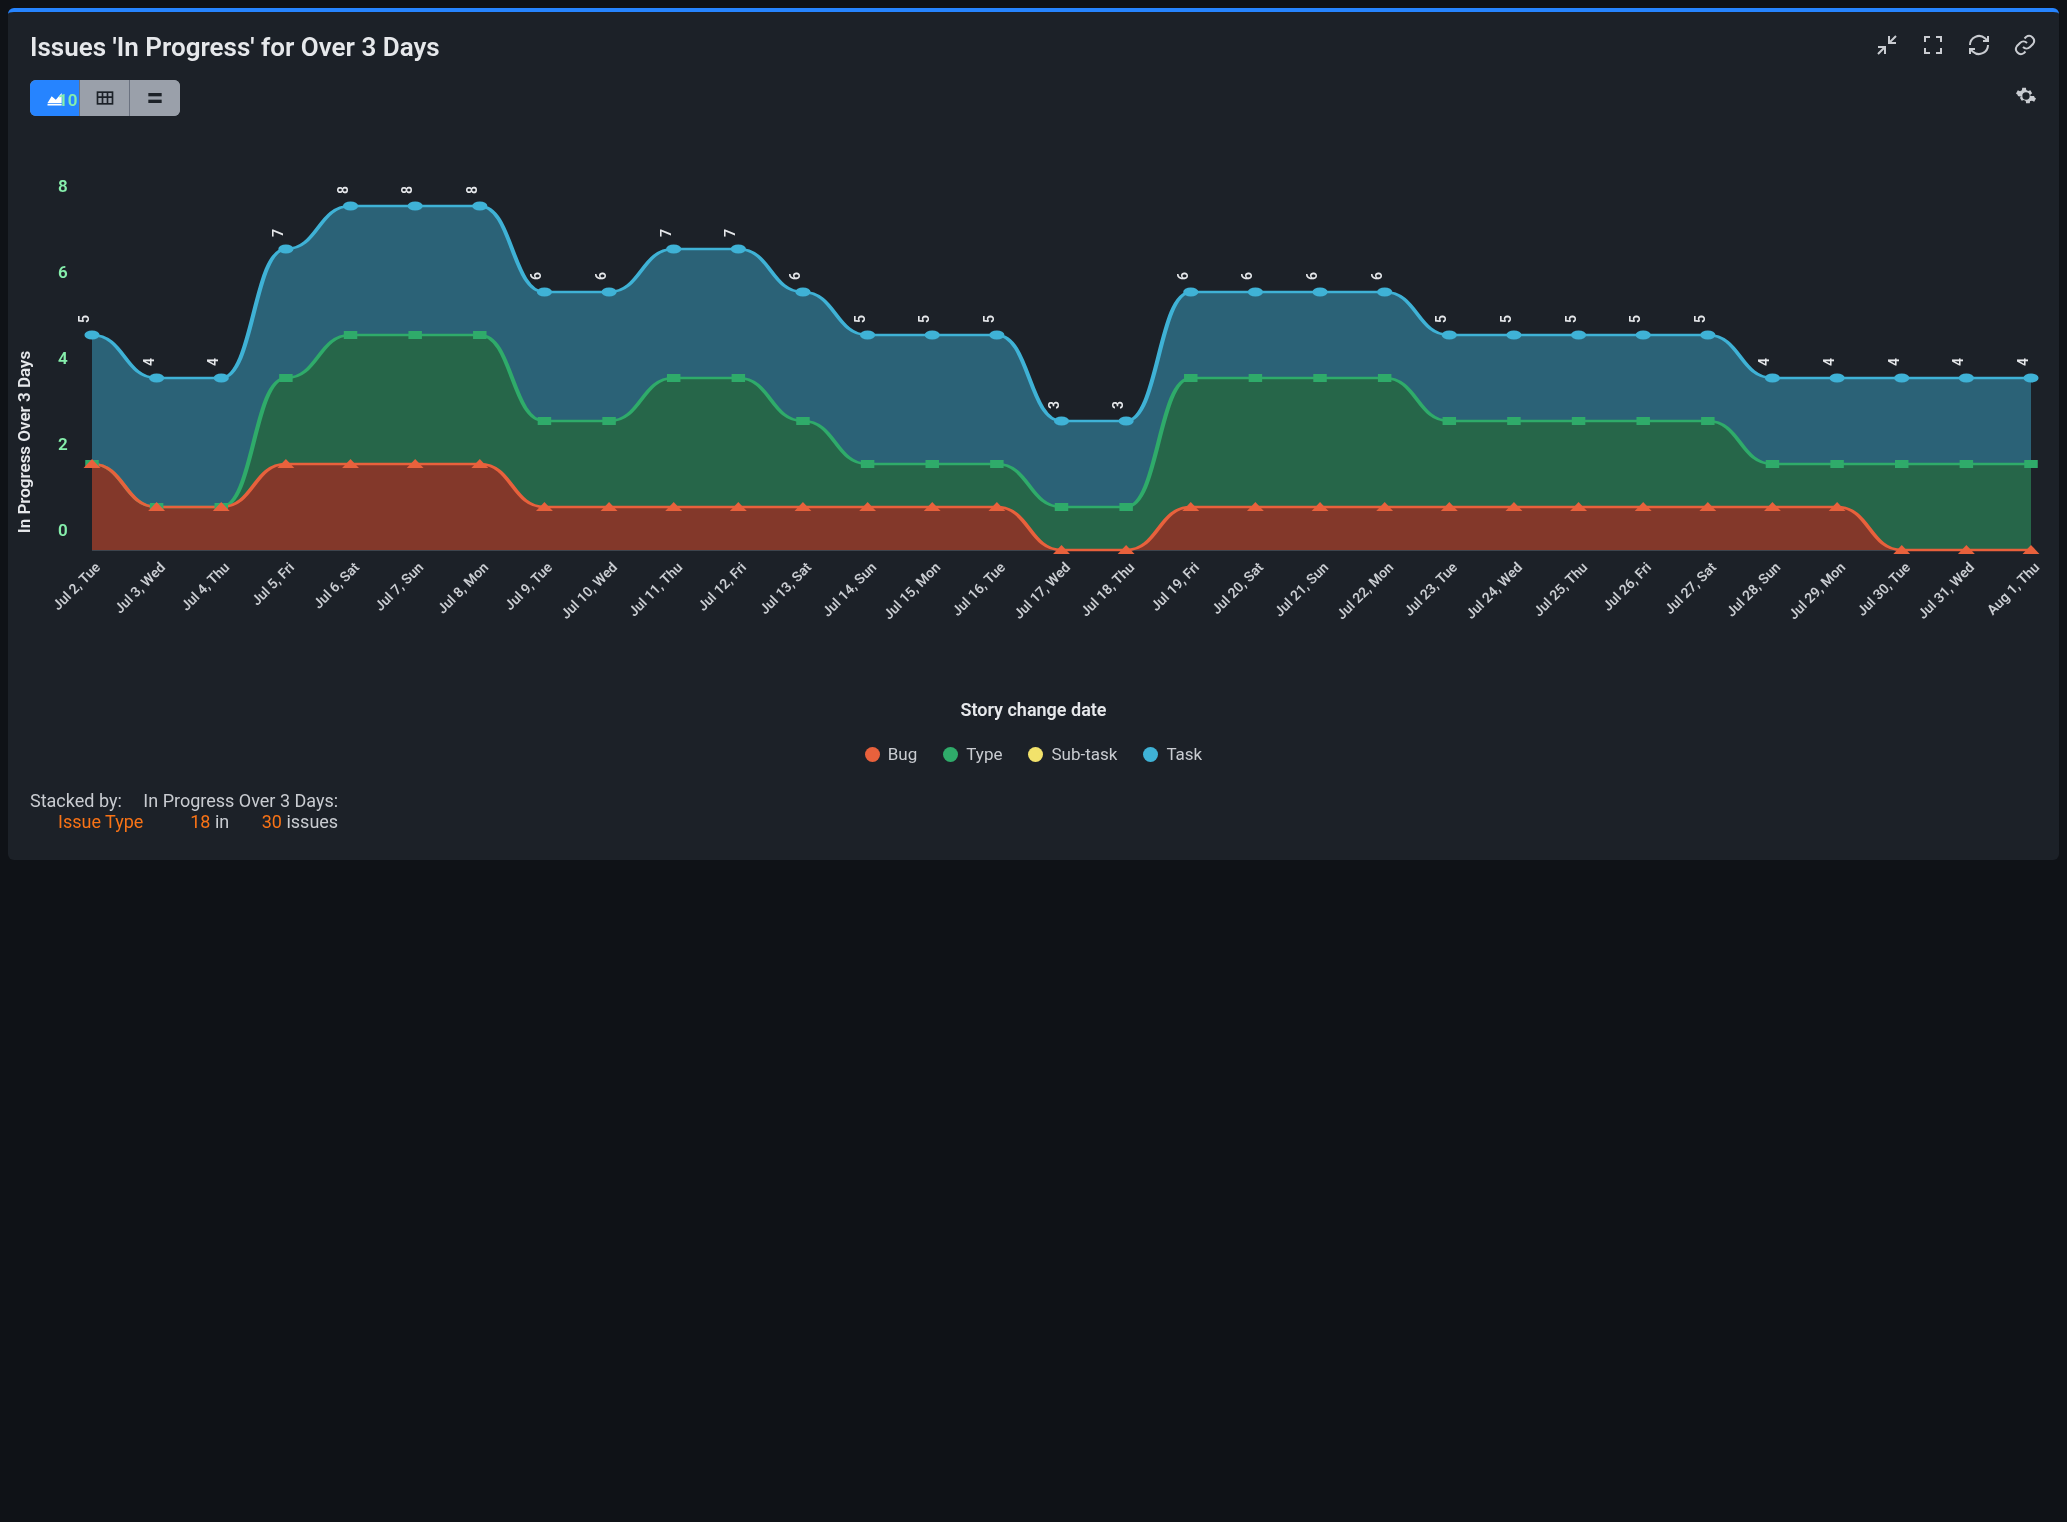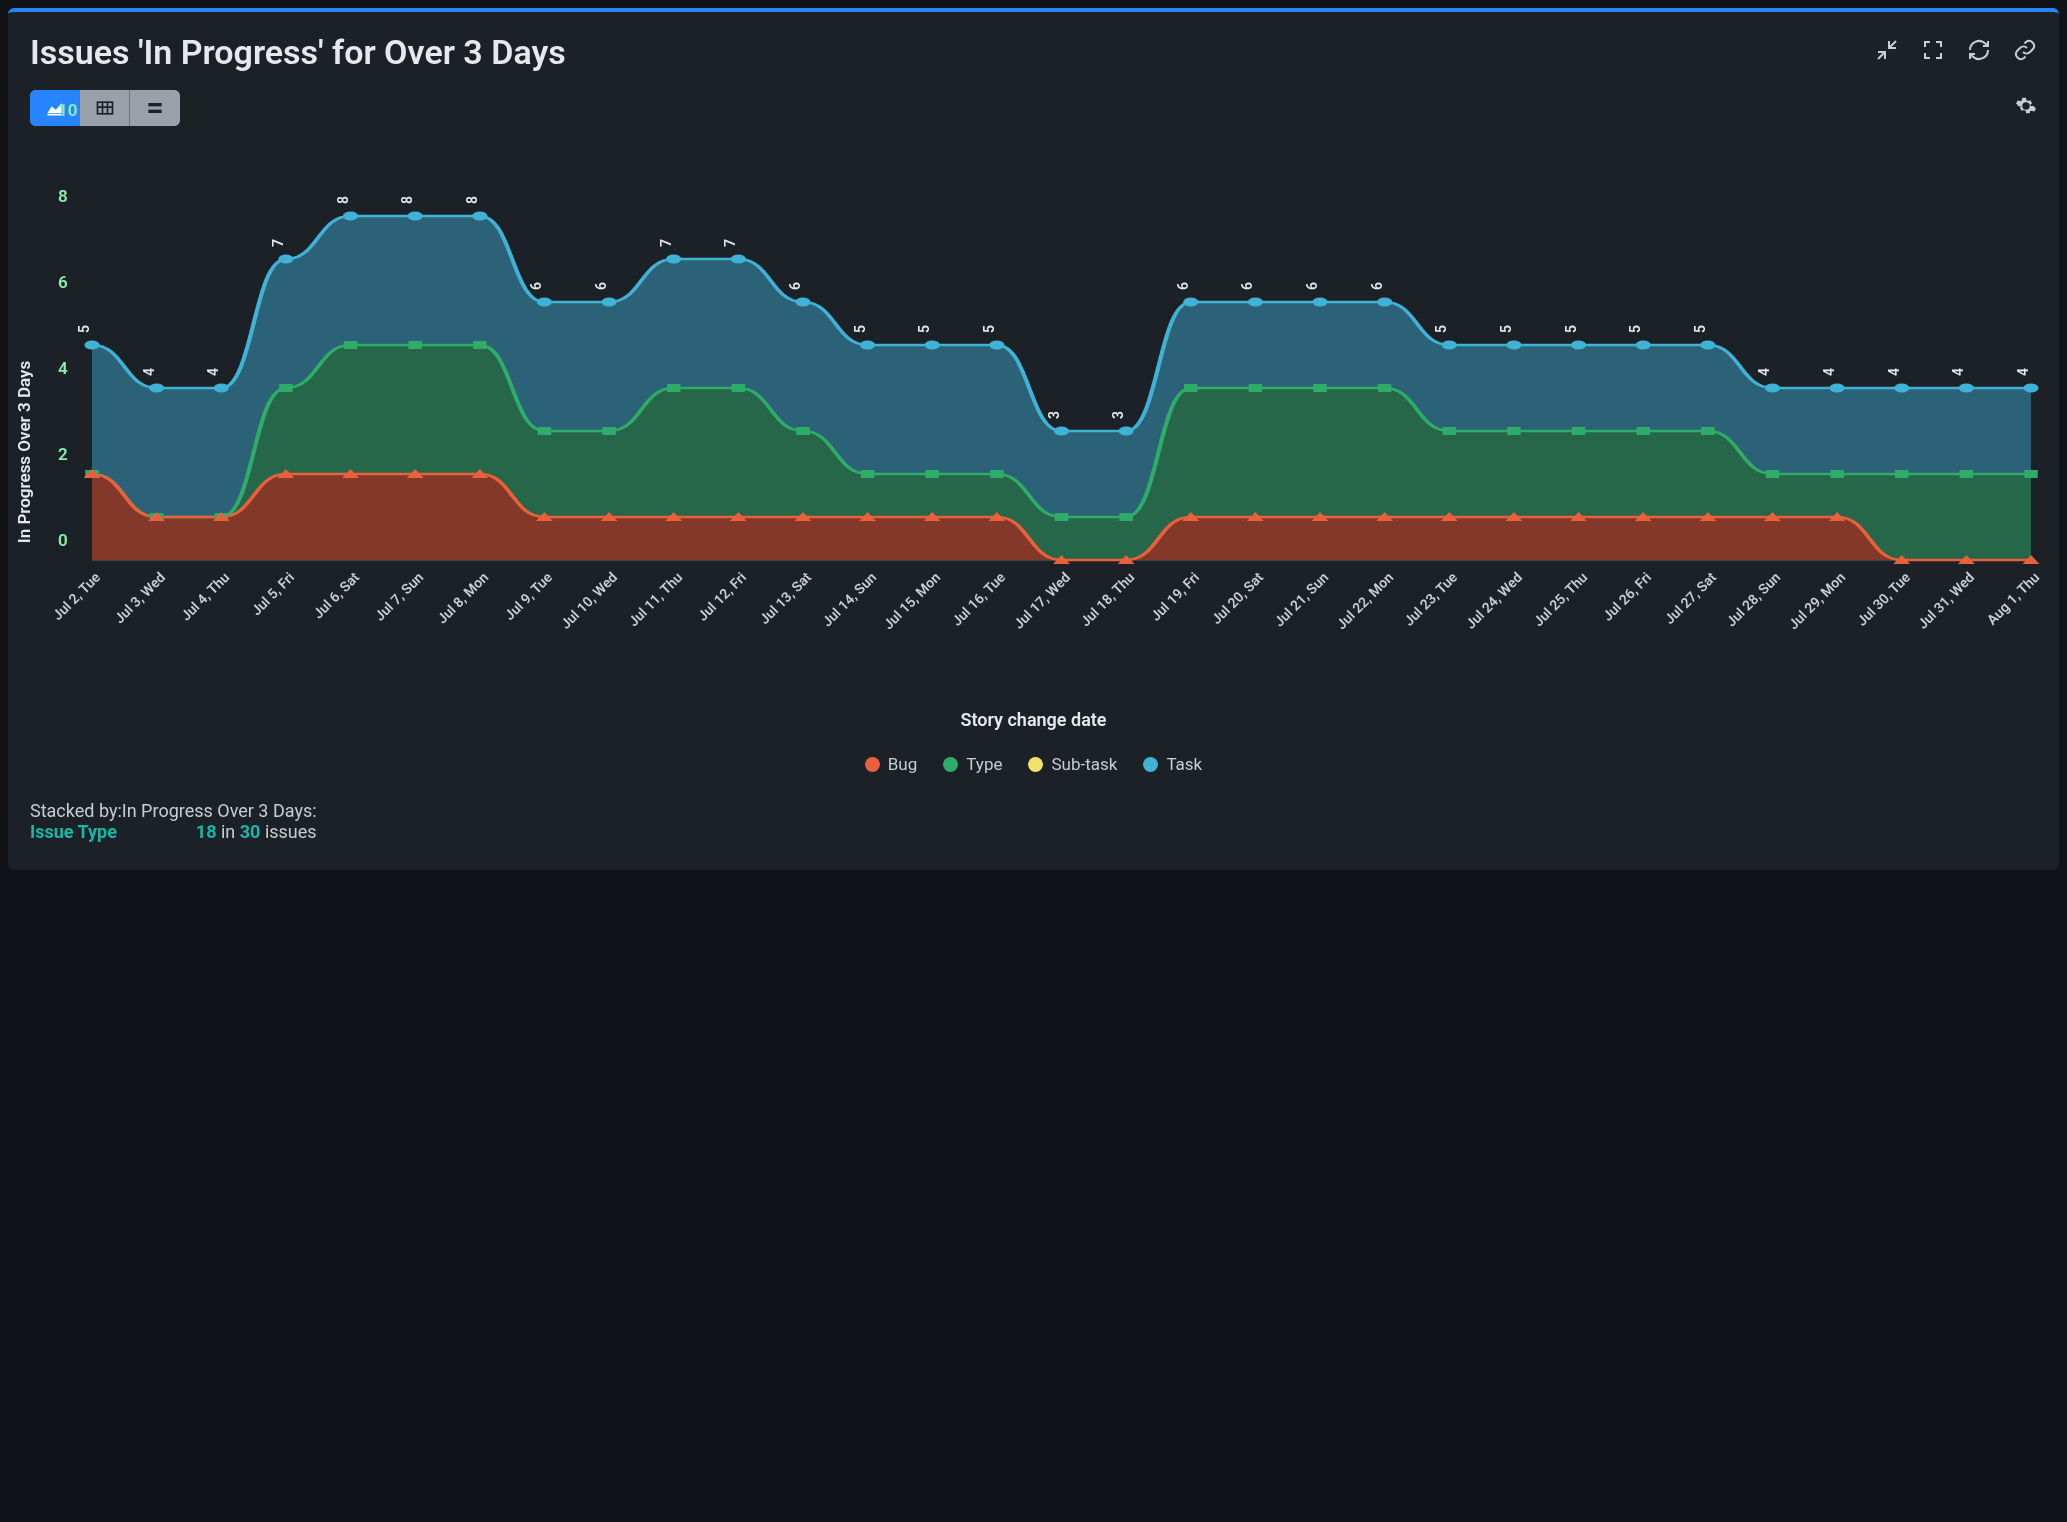--- a/index.html
+++ b/index.html
@@ -1,39 +1,39 @@
 <!DOCTYPE html>
 <html><head>
 <meta charset="utf-8">
 <style>
   html,body{margin:0;padding:0;background:#0f1217;font-family:-apple-system,BlinkMacSystemFont,"Segoe UI",Roboto,Helvetica,Arial,sans-serif;color:#c9ccd1;}
   .frame{background:#1c2128;border-top:4px solid #2684ff;border-radius:6px;margin:8px;box-sizing:border-box;padding:20px 22px 28px 22px;}
   .hdr{display:flex;align-items:center;justify-content:space-between;}
-  .title{font-size:34px;font-weight:600;color:#e6e8eb;}
+  .title{font-size:26px;font-weight:600;color:#e6e8eb;}
   .hdr-icons{display:flex;gap:22px;align-items:center;}
   .hdr-icons svg{width:24px;height:24px;stroke:#c9ccd1;fill:none;stroke-width:2;}
   .toolbar{display:flex;align-items:center;justify-content:space-between;margin-top:18px;}
   .seg{display:flex;border-radius:6px;overflow:hidden;background:#8f97a3;}
   .seg button{border:none;width:50px;height:36px;display:flex;align-items:center;justify-content:center;cursor:pointer;background:#9aa0aa;}
   .seg button.active{background:#2684ff;}
   .seg button:not(:last-child){border-right:1px solid #6b7280;}
   .seg svg{width:20px;height:20px;}
   .gear svg{width:22px;height:22px;fill:#c9ccd1;}
   .chart-wrap{position:relative;margin-top:4px;}
   .ylab{position:absolute;left:-6px;top:50%;transform:translate(-50%,-50%) rotate(-90deg);transform-origin:center;font-size:17px;font-weight:600;color:#e6e8eb;white-space:nowrap;}
   .plot{position:relative;margin-left:62px;margin-right:6px;height:430px;border-bottom:1px solid #3d444d;}
   .ytick{position:absolute;left:-34px;font-size:17px;font-weight:600;color:#86efac;transform:translateY(-50%);}
   .xlabels{display:flex;margin-left:62px;margin-right:6px;}
   .xlabels span{flex:1;font-size:14px;font-weight:600;color:#c9ccd1;white-space:nowrap;transform:rotate(-45deg);transform-origin:left top;display:block;text-align:right;position:relative;}
   .xtitle{text-align:center;font-size:18px;font-weight:600;color:#e6e8eb;margin-top:78px;}
   .legend{display:flex;justify-content:center;gap:26px;margin-top:24px;font-size:17px;}
   .legend .item{display:flex;align-items:center;gap:8px;}
   .legend .dot{width:15px;height:15px;border-radius:50%;}
   .footer{display:flex;margin-top:26px;font-size:18px;color:#c9ccd1;}
-  .footer b{color:#14b8a6;font-weight:700;}
+  .footer b{color:#f97316;font-weight:400;margin-left:28px;}
   .vlab{position:absolute;font-size:14px;font-weight:600;color:#e6e8eb;transform:rotate(-90deg);transform-origin:left bottom;width:0;white-space:nowrap;}
   svg.area{position:absolute;inset:0;width:100%;height:100%;overflow:visible;}
   .marker-c{fill:#3fb2d6;}
   .marker-s{fill:#2fab6a;}
   .marker-b{fill:#e8613c;}
   .line-c{stroke:#3fb2d6;}
   .line-s{stroke:#2fab6a;}
   .line-b{stroke:#e8613c;}
   .area-task{fill:rgba(63,178,214,0.45);}
   .area-story{fill:rgba(47,171,106,0.50);}

